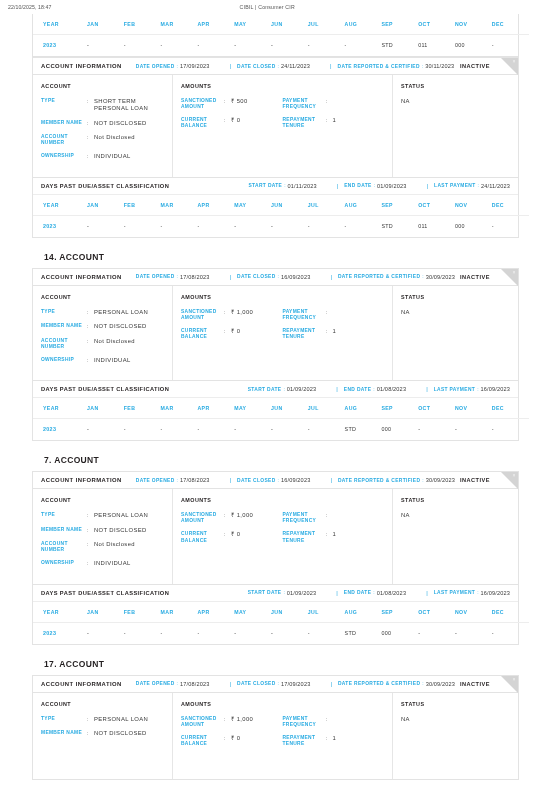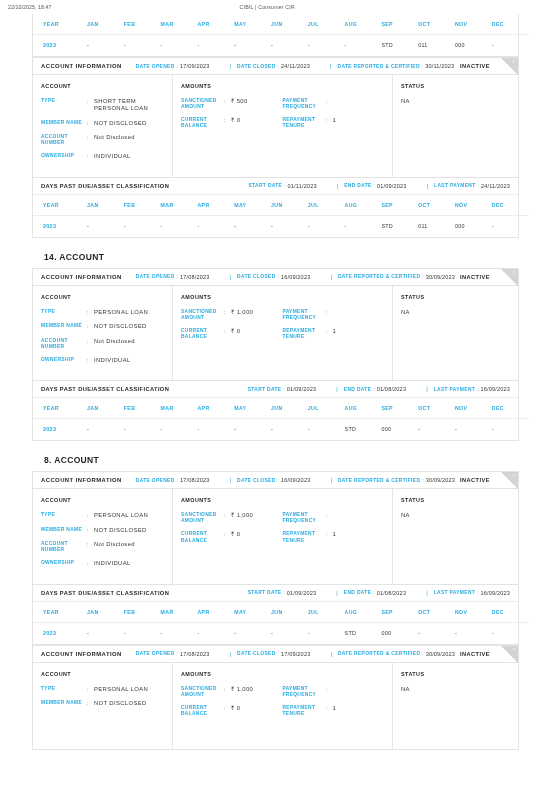--- a/index.html
+++ b/index.html
@@ -544,21 +544,21 @@
                 <td class="cm">000</td>
                 <td class="cm">-</td>
                 <td class="cm">-</td>
                 <td class="cm">-</td>
               </tr>
             </tbody>
           </table>
         </div>
       </div>
       <div class="section">
-        <div class="section-title">8. ACCOUNT</div>
+        <div class="section-title">7. ACCOUNT</div>
         <div class="acct-card">
           <div class="acct-head">
             <span class="ah-title">ACCOUNT INFORMATION</span>
             <div class="meta-group">
               <span class="meta-label">DATE OPENED</span>
               <span class="meta-colon">:</span>
               <span class="meta-value">17/08/2023</span>
             </div>
             <div class="meta-group">
               <span class="meta-sep">|</span>
@@ -688,20 +688,21 @@
                 <td class="cm">000</td>
                 <td class="cm">-</td>
                 <td class="cm">-</td>
                 <td class="cm">-</td>
               </tr>
             </tbody>
           </table>
         </div>
       </div>
       <div class="section">
+        <div class="section-title">17. ACCOUNT</div>
         <div class="acct-card">
           <div class="acct-head">
             <span class="ah-title">ACCOUNT INFORMATION</span>
             <div class="meta-group">
               <span class="meta-label">DATE OPENED</span>
               <span class="meta-colon">:</span>
               <span class="meta-value">17/08/2023</span>
             </div>
             <div class="meta-group">
               <span class="meta-sep">|</span>

